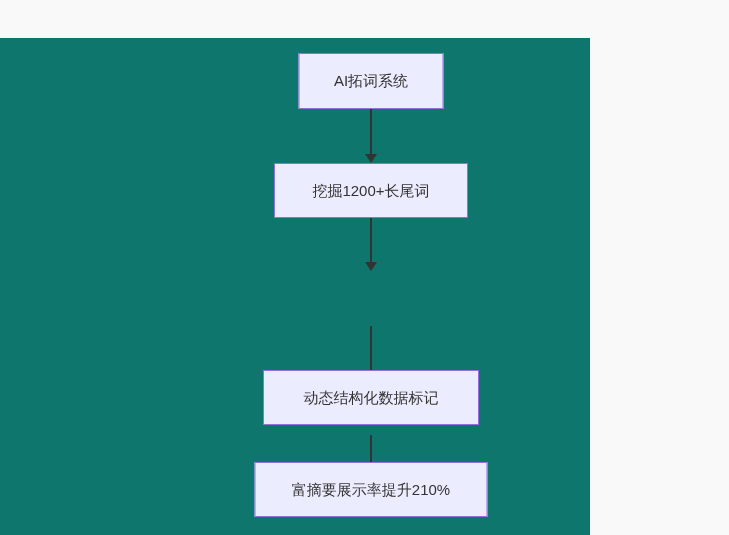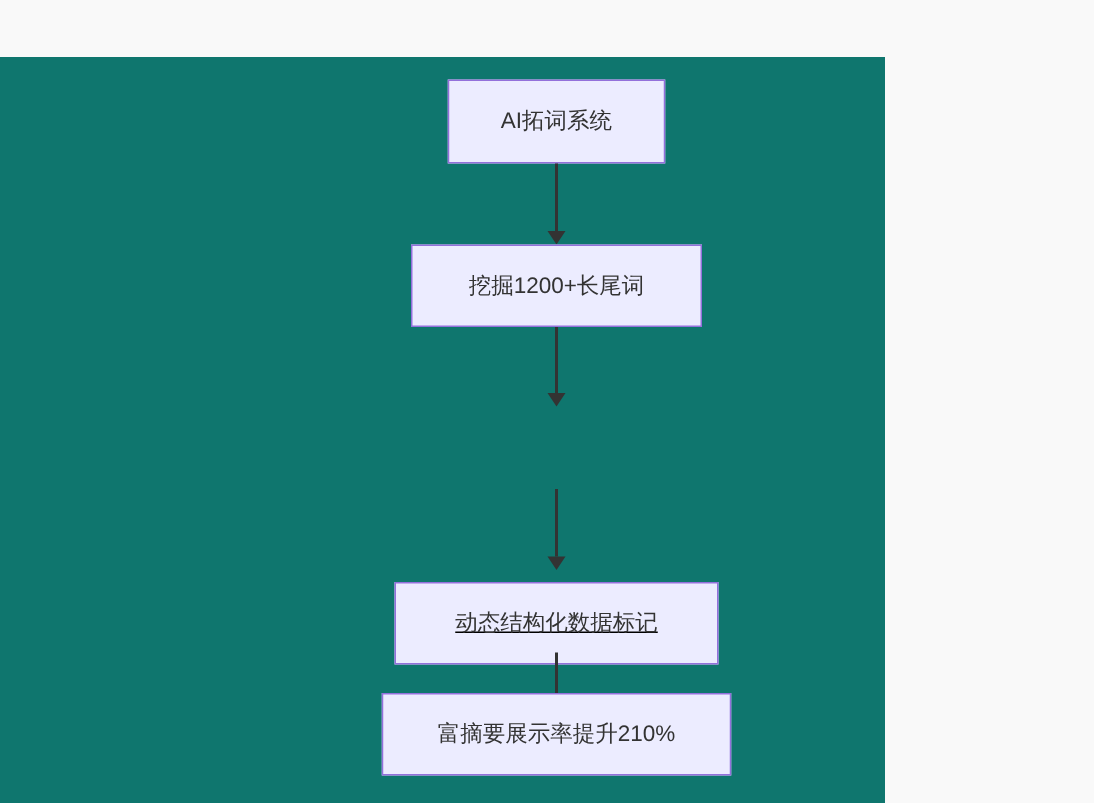--- a/index.html
+++ b/index.html
@@ -30,21 +30,21 @@
   .node-label {
     color: #333333;
     font-size: 15px;
     line-height: 1.2;
     white-space: nowrap;
     text-align: center;
   }
   .n1 { top: 15px;  width: 145px; height: 56px; }
   .n2 { top: 125px; width: 194px; height: 55px; }
   .n3 { top: 233px; width: 223px; height: 55px; }
-  .n4 { top: 350px; width: 216px; height: 55px; text-decoration: underline; }
+  .n4 { top: 332px; width: 216px; height: 55px; }
   .n5 { top: 424px; width: 233px; height: 55px; }
 
   .edge {
     position: absolute;
     left: 371px;
     transform: translateX(-50%);
     width: 12px;
     display: flex;
     flex-direction: column;
     align-items: center;

